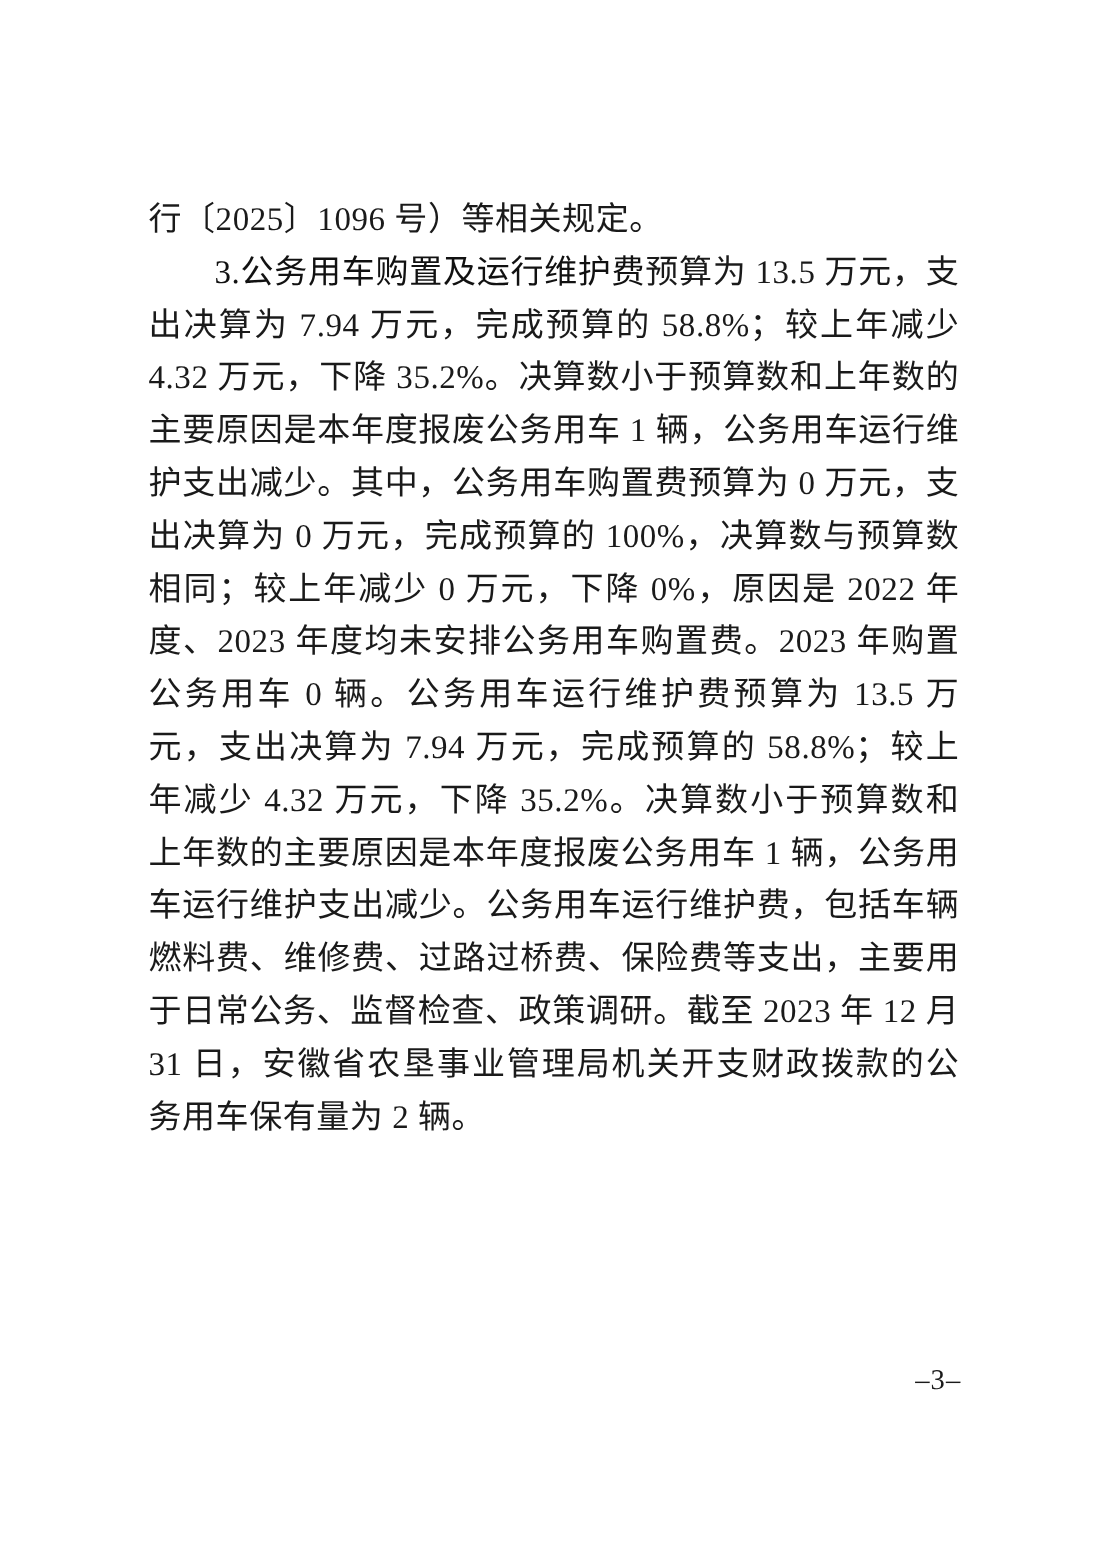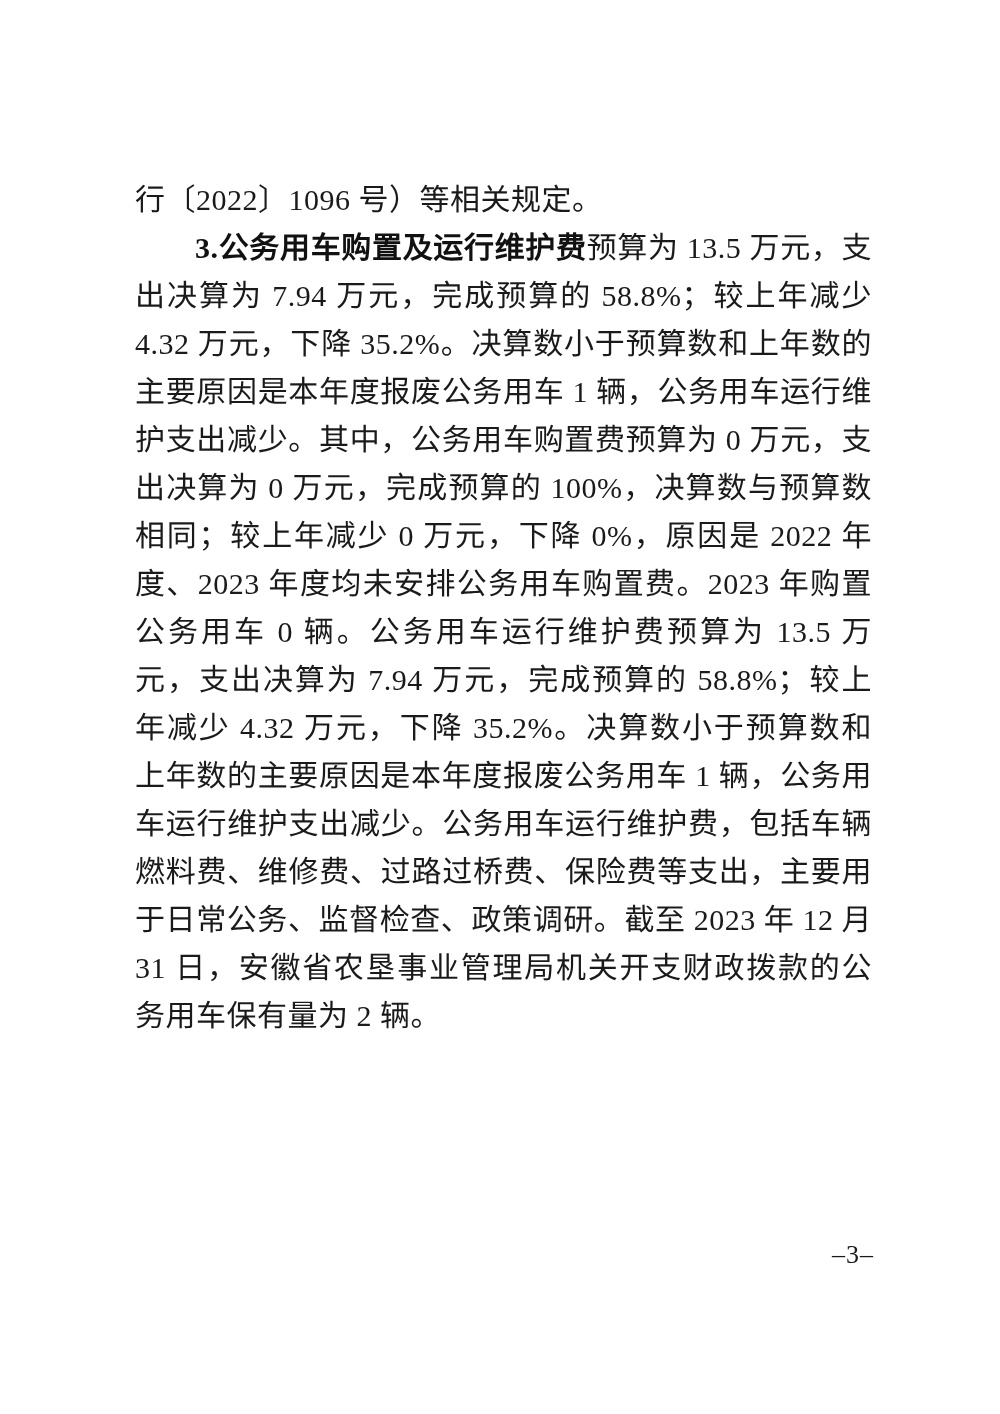--- a/index.html
+++ b/index.html
@@ -29,35 +29,35 @@
     text-align: justify;
     text-justify: inter-ideograph;
     text-align-last: left;
     letter-spacing: 0.5px;
     word-break: break-all;
   }
   .para.indent {
     text-indent: 2em;
   }
   .bold-run {
-    font-weight: bold;
+    font-weight: normal;
     color: #111111;
   }
   .page-number {
     position: absolute;
     right: 126px;
     top: 1240px;
     font-size: 26px;
     letter-spacing: 1px;
     color: #1a1a1a;
     font-family: "Liberation Serif", "DejaVu Serif", serif;
   }
 </style>
 </head>
 <body>
 
 <div class="page">
   <div class="content">
-    <p class="para"><span>行〔2022〕1096 号）等相关规定。</span></p>
+    <p class="para"><span>行〔2025〕1096 号）等相关规定。</span></p>
     <p class="para indent"><span class="bold-run">3.公务用车购置及运行维护费</span><span>预算为 13.5 万元，支出决算为 7.94 万元，完成预算的 58.8%；较上年减少 4.32 万元，下降 35.2%。决算数小于预算数和上年数的主要原因是本年度报废公务用车 1 辆，公务用车运行维护支出减少。其中，公务用车购置费预算为 0 万元，支出决算为 0 万元，完成预算的 100%，决算数与预算数相同；较上年减少 0 万元，下降 0%，原因是 2022 年度、2023 年度均未安排公务用车购置费。2023 年购置公务用车 0 辆。公务用车运行维护费预算为 13.5 万元，支出决算为 7.94 万元，完成预算的 58.8%；较上年减少 4.32 万元，下降 35.2%。决算数小于预算数和上年数的主要原因是本年度报废公务用车 1 辆，公务用车运行维护支出减少。公务用车运行维护费，包括车辆燃料费、维修费、过路过桥费、保险费等支出，主要用于日常公务、监督检查、政策调研。截至 2023 年 12 月 31 日，安徽省农垦事业管理局机关开支财政拨款的公务用车保有量为 2 辆。</span></p>
   </div>
   <div class="page-number">–3–</div>
 </div>
 
 </body></html>

